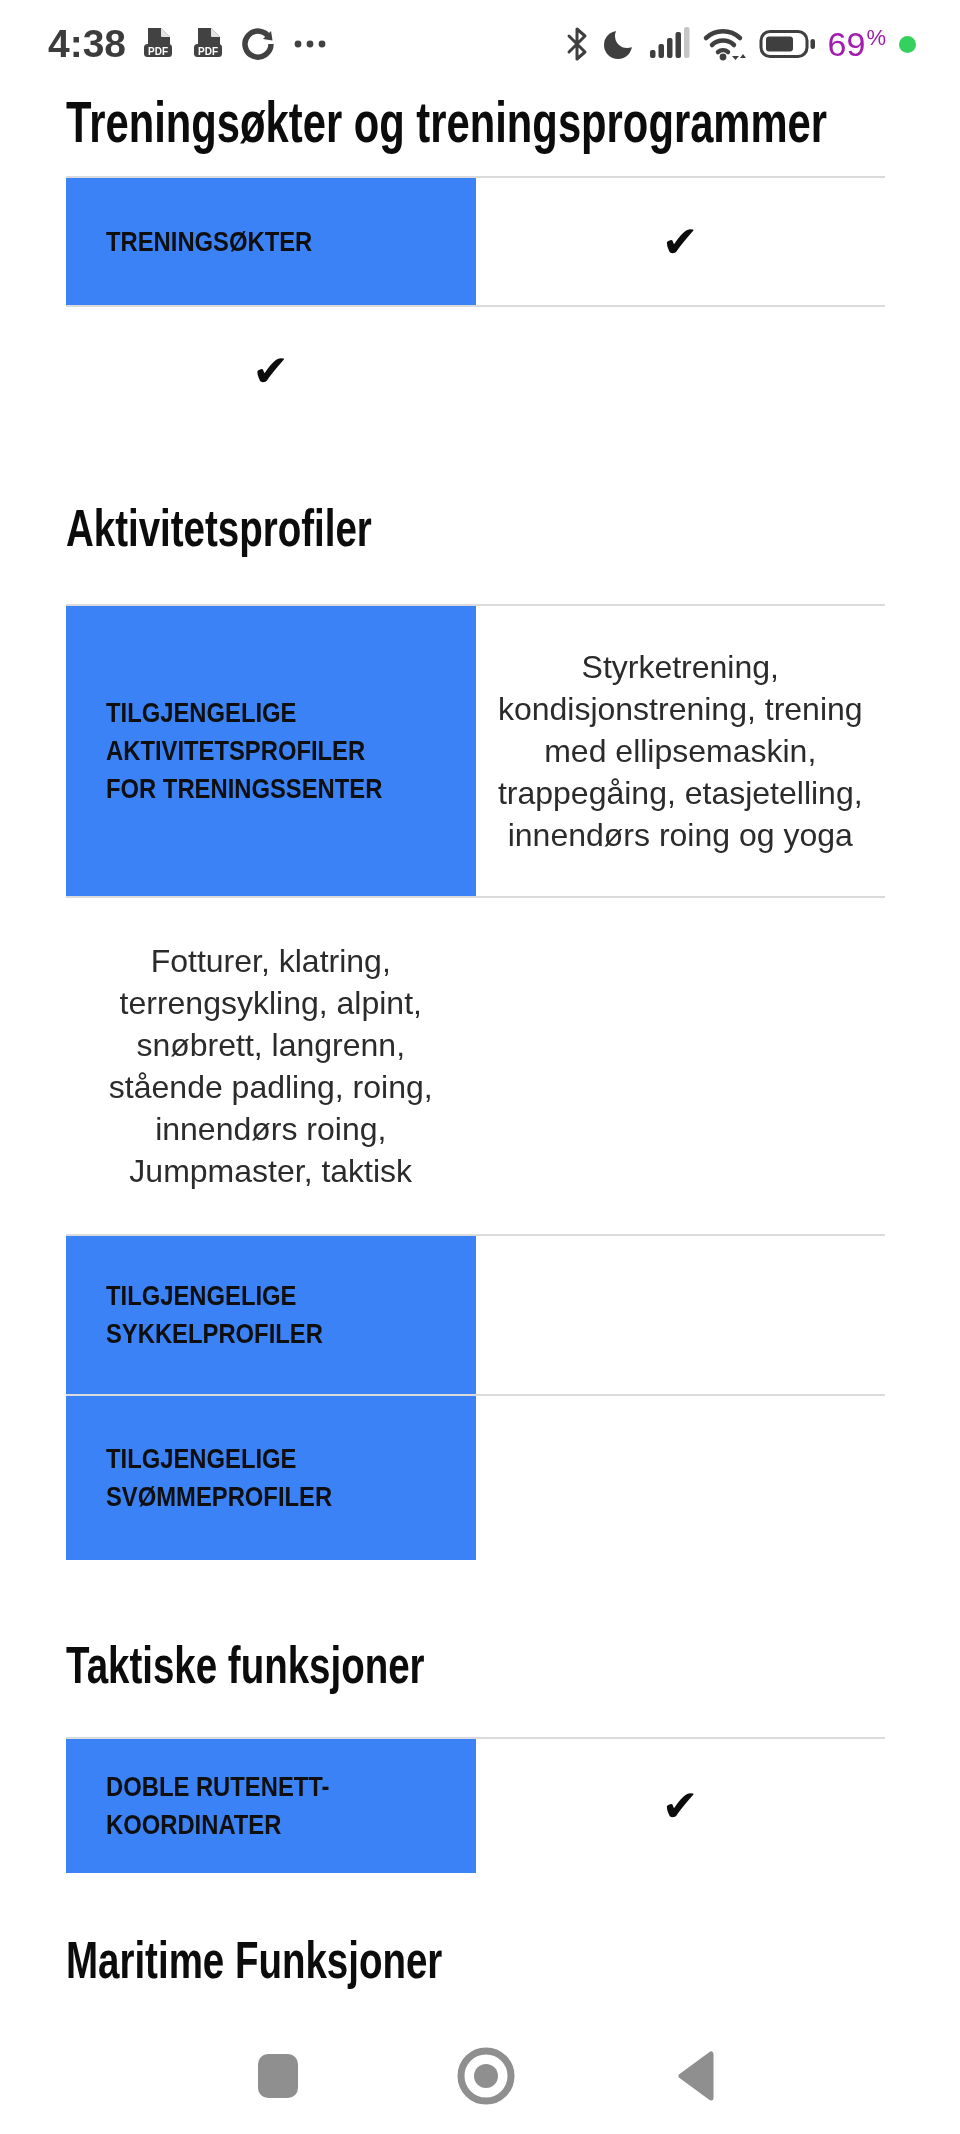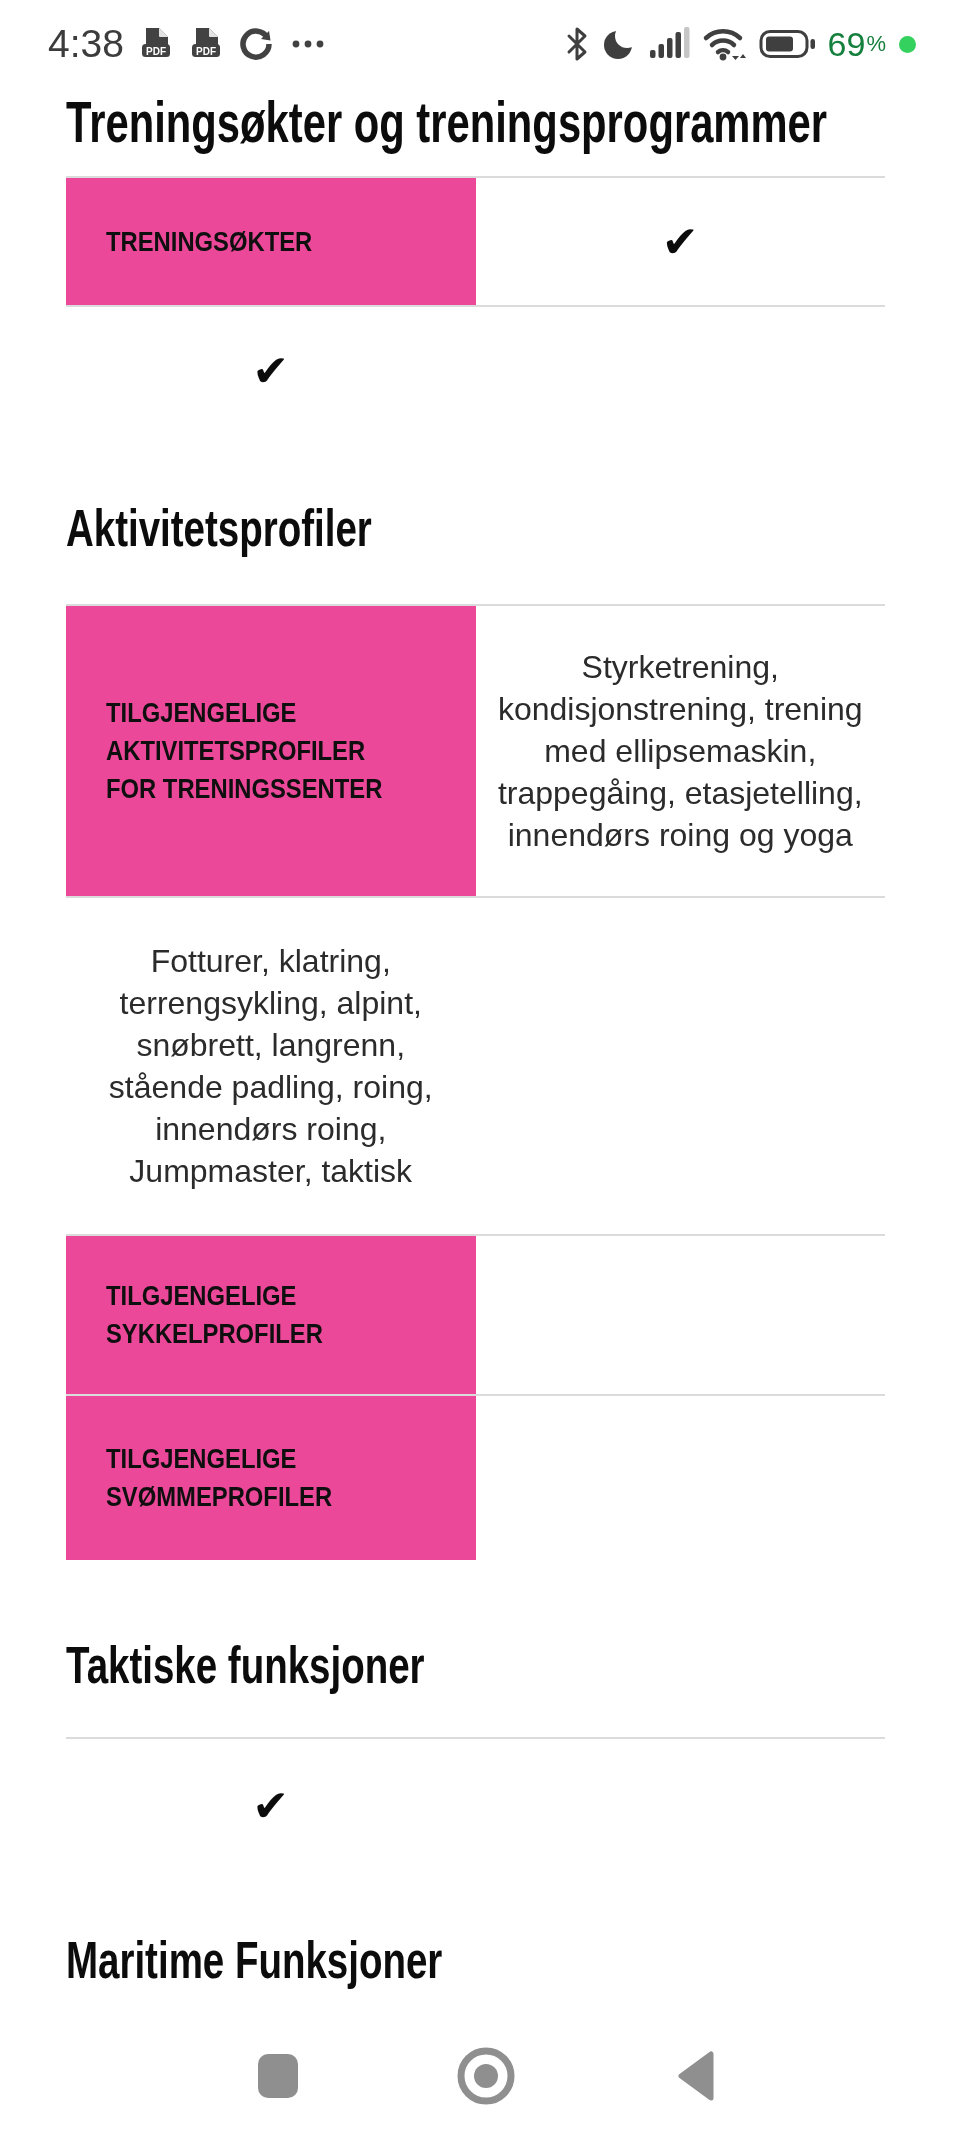--- a/index.html
+++ b/index.html
@@ -10,43 +10,43 @@
     color:#111;
   }
   
   .statusbar{
     height:82px;display:flex;align-items:center;justify-content:space-between;
     padding:6px 44px 0 48px;box-sizing:border-box;
   }
   .sb-left,.sb-right{display:flex;align-items:center;}
   .sb-left{gap:14px;}
   .sb-right{gap:11px;}
-  .sb-time{font-size:39px;font-weight:400;color:#3c3c3c;letter-spacing:0;}
+  .sb-time{font-size:39px;font-weight:700;color:#3c3c3c;letter-spacing:0;}
   .sb-icon{display:block;}
-  .sb-batt-text{font-size:34px;color:#15803d;display:flex;align-items:center;}
+  .sb-batt-text{font-size:34px;color:#a21caf;display:flex;align-items:flex-start;}
   .sb-batt-text .pct{font-size:22px;margin-left:1px;}
   .sb-dot{width:17px;height:17px;border-radius:50%;background:#34d15e;margin-left:2px;}
   
   .content{padding:0 75px 0 66px;}
   .page-heading{
     margin:8px 0 0;font-size:58px;line-height:64px;font-weight:700;color:#0c0c0c;
     transform:scaleX(0.72);transform-origin:0 50%;white-space:nowrap;
   }
   .section-heading{
     font-size:52px;line-height:60px;font-weight:700;color:#0c0c0c;
     transform:scaleX(0.74);transform-origin:0 50%;white-space:nowrap;
   }
   .sh-a{margin:64px 0 46px;}
   .sh-b{margin:75px 0 42px;}
   .sh-c{margin:57px 0 0;}
   .spec-table{border-top:2px solid #dbdbdb;margin-top:22px;}
   .spec-row{display:flex;}
   .spec-row + .spec-row{border-top:2px solid #dbdbdb;}
   .cell-label{
-    width:50%;box-sizing:border-box;background:#ec4899;
+    width:50%;box-sizing:border-box;background:#3b82f6;
     display:flex;align-items:center;
     padding:20px 16px 20px 40px;
   }
   .cond{
     display:inline-block;transform:scaleX(0.85);transform-origin:0 50%;
     white-space:pre-line;font-weight:700;font-size:28px;line-height:38px;color:#0f0f0f;
   }
   .cell-value{
     width:50%;box-sizing:border-box;
     display:flex;align-items:center;justify-content:center;
@@ -197,20 +197,24 @@
         <span class="cond">TILGJENGELIGE
 SVØMMEPROFILER</span>
       </div>
     </div>
   </div>
 
   <h2 class="section-heading sh-b">Taktiske funksjoner</h2>
 
   <div class="spec-table" style="margin-top:0;">
     <div class="spec-row h-t1">
+      <div class="cell-label">
+        <span class="cond">DOBLE RUTENETT-
+KOORDINATER</span>
+      </div>
       <div class="cell-value">
         <span class="check">✔</span>
       </div>
     </div>
   </div>
 
   <h2 class="section-heading sh-c">Maritime Funksjoner</h2>
 
 </div>
 

